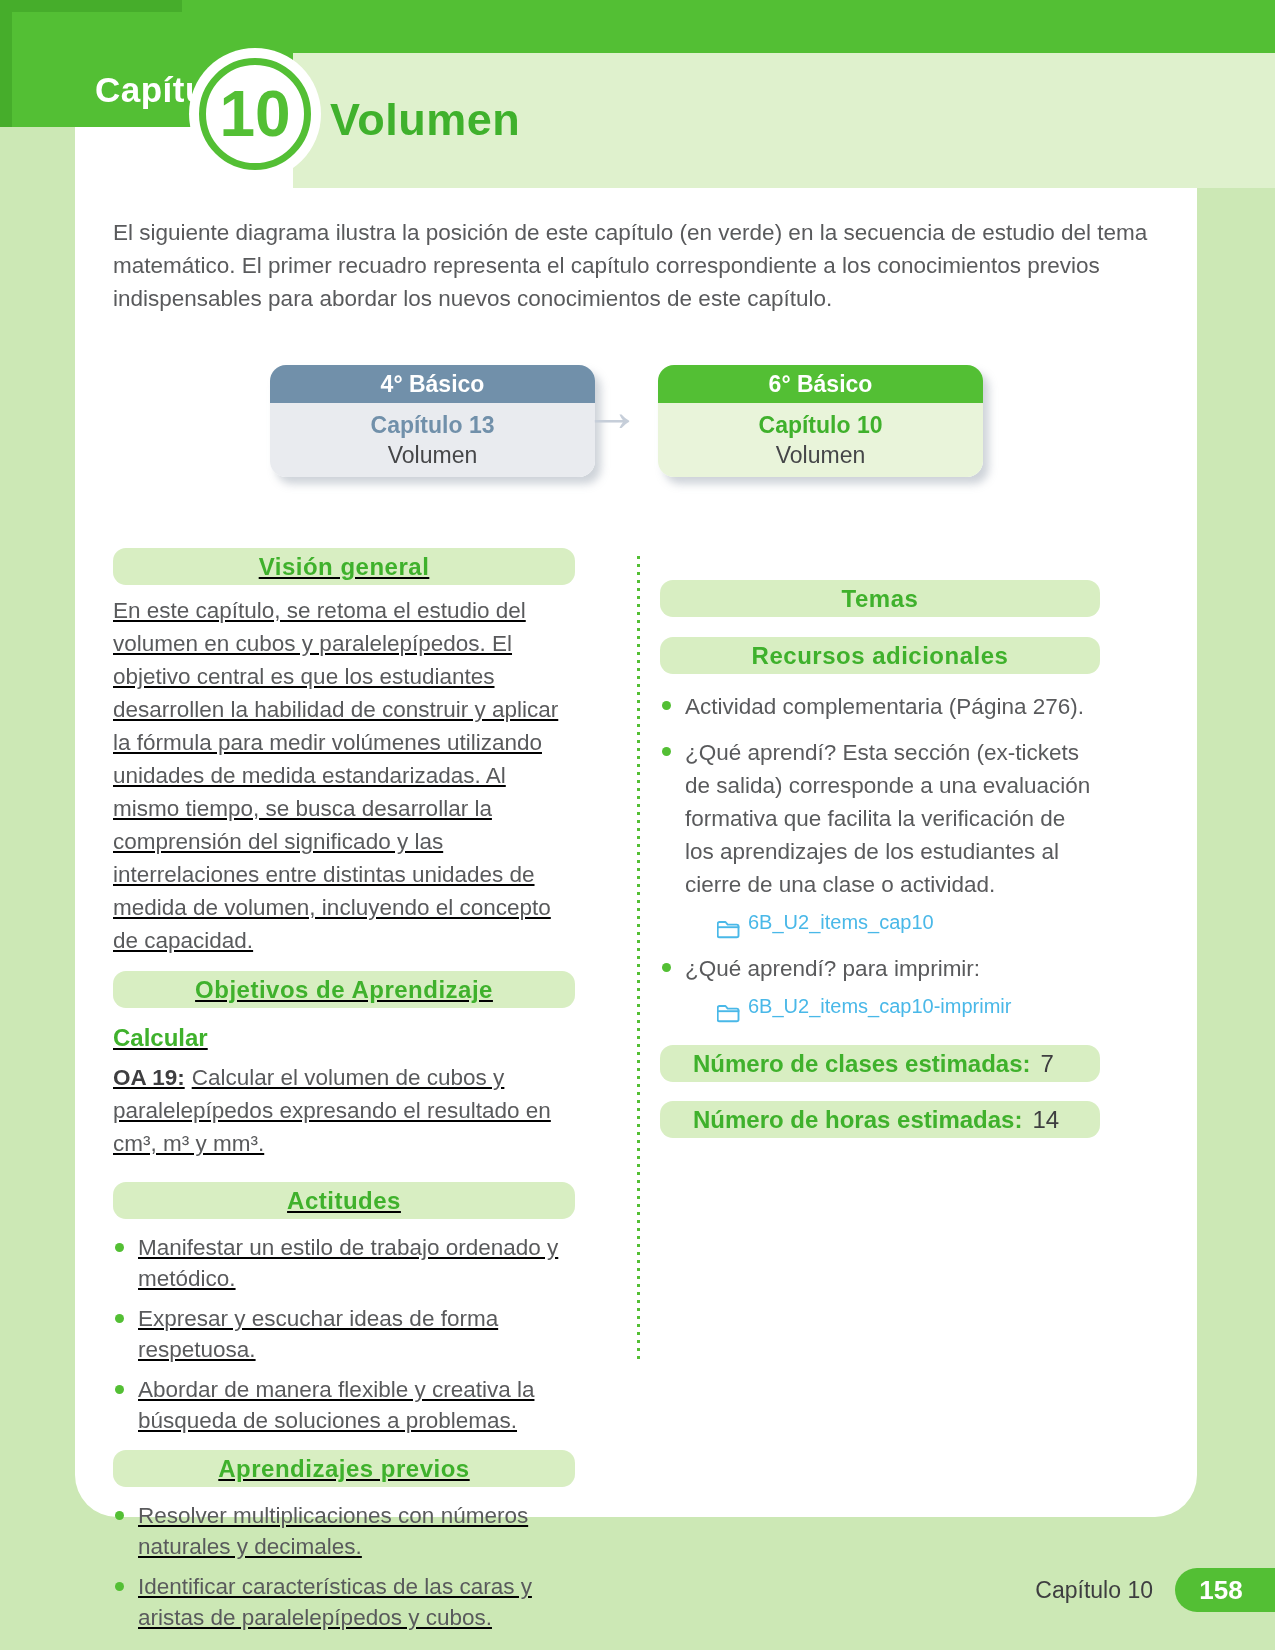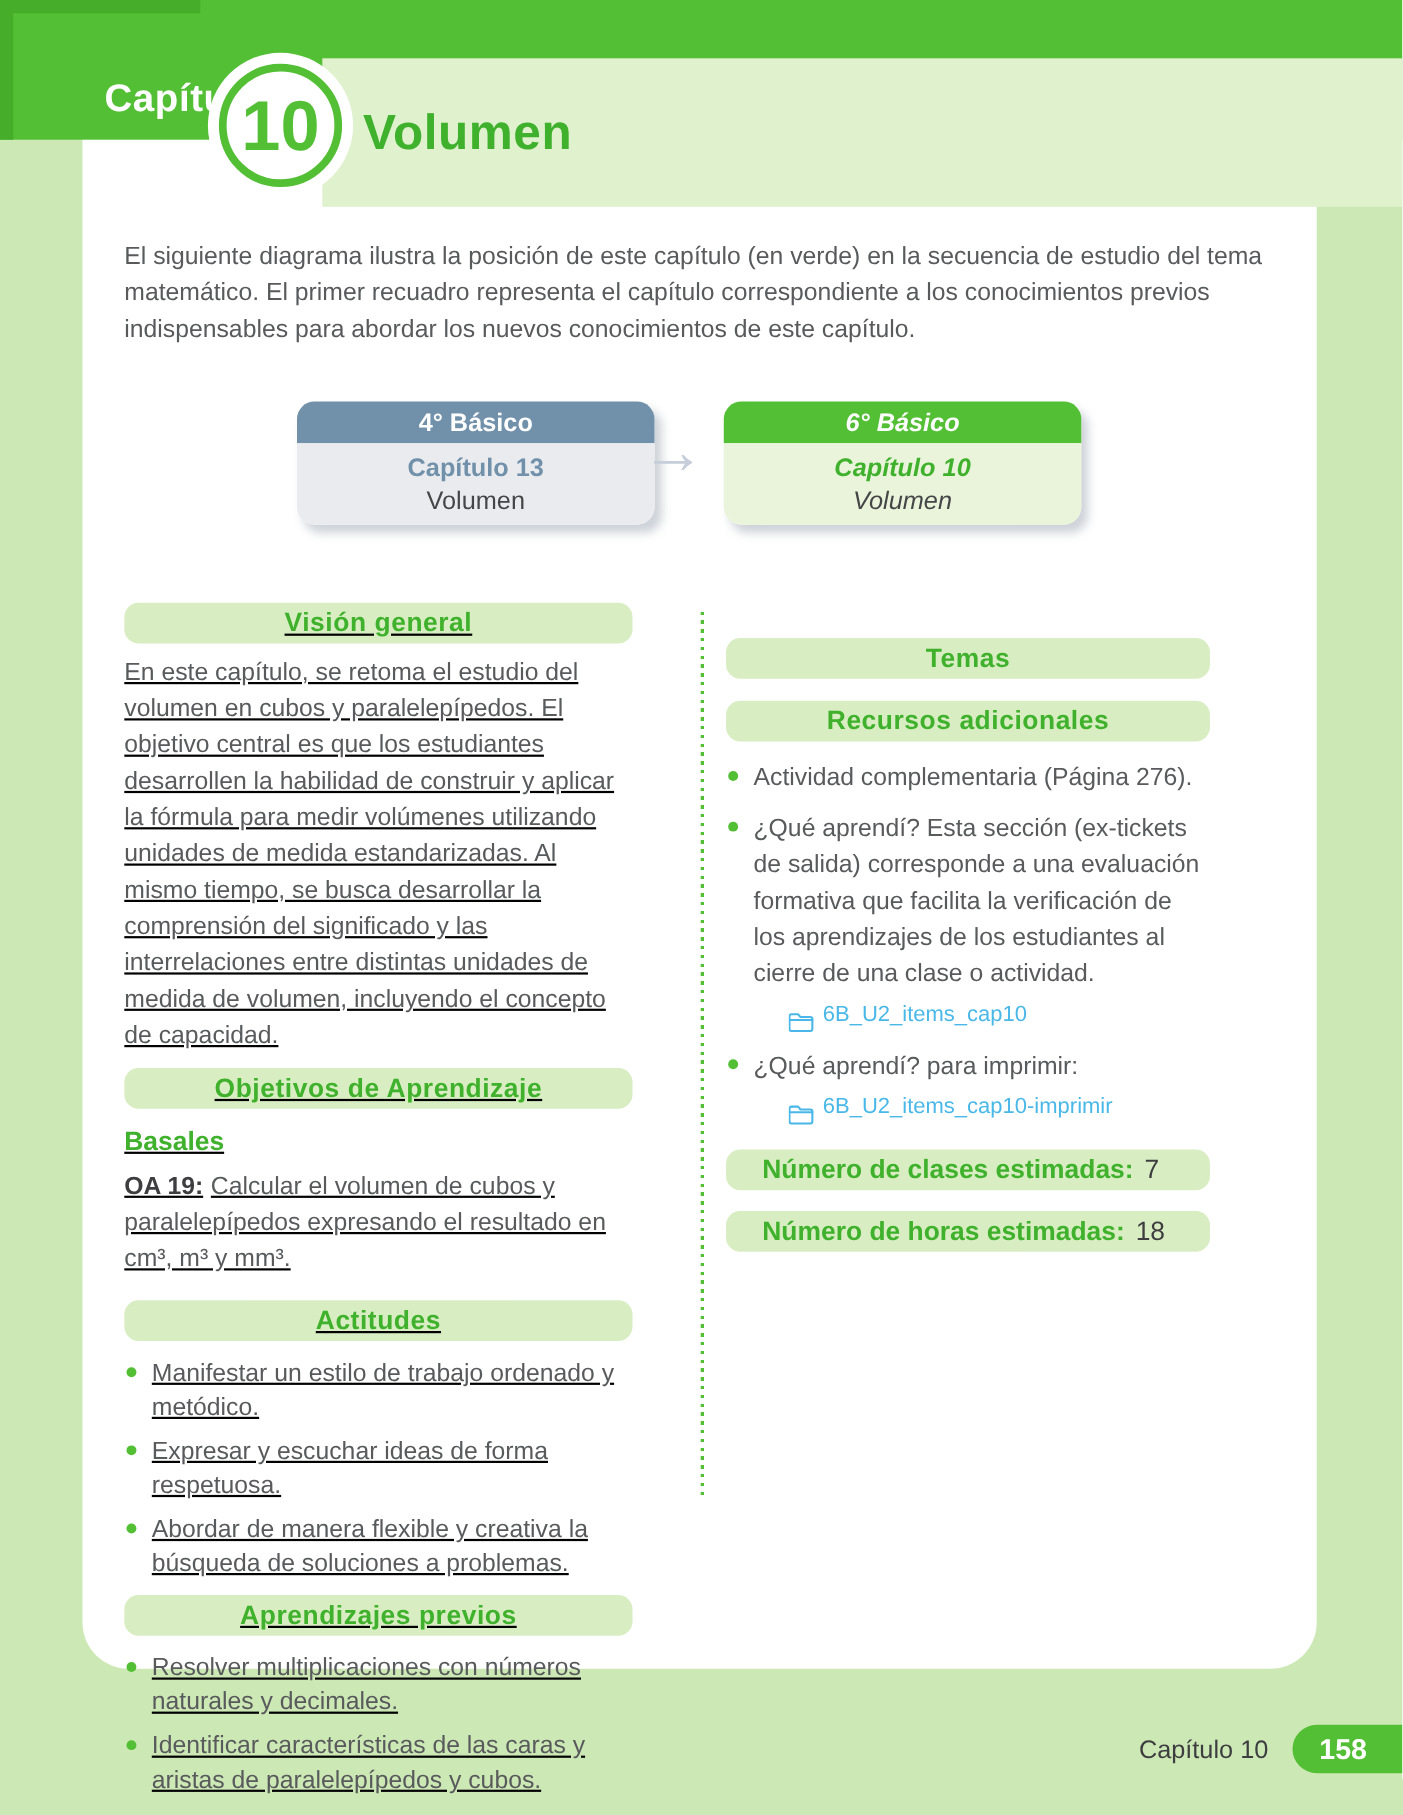--- a/index.html
+++ b/index.html
@@ -25,21 +25,21 @@
   .light-band{position:absolute;left:293px;top:53px;right:0;height:135px;background:var(--light-band);z-index:3;}
   .chapter-label{position:absolute;left:95px;top:70px;font-size:35px;font-weight:bold;color:#ffffff;z-index:5;letter-spacing:.5px;}
   .badge{position:absolute;left:189px;top:48px;width:132px;height:132px;border-radius:50%;background:#ffffff;z-index:5;}
   .badge-inner{position:absolute;left:10px;top:10px;right:10px;bottom:10px;border:7px solid var(--accent-green);border-radius:50%;background:#ffffff;display:flex;align-items:center;justify-content:center;font-size:64px;font-weight:bold;color:var(--accent-green);}
   .chapter-title{position:absolute;left:330px;top:94px;font-size:45px;font-weight:bold;color:var(--heading-green);z-index:5;letter-spacing:.5px;}
   .intro{position:absolute;left:113px;top:216px;width:1065px;font-size:22.5px;line-height:33px;color:var(--body-text);z-index:4;}
   
   .diagram{position:absolute;left:0;top:365px;width:1275px;z-index:4;}
   .flow-box{position:absolute;width:325px;height:112px;border-radius:16px;box-shadow:6px 7px 9px rgba(125,140,155,.38);}
   .flow-box.prev{left:270px;top:0;}
-  .flow-box.current{left:658px;top:0;font-style:italic;}
+  .flow-box.current{left:658px;top:0;}
   .box-header{height:38px;border-radius:16px 16px 0 0;display:flex;align-items:center;justify-content:center;font-size:23px;font-weight:bold;color:#ffffff;}
   .prev .box-header{background:var(--blue-header);}
   .current .box-header{background:var(--accent-green);}
   .box-body{height:74px;border-radius:0 0 16px 16px;display:flex;flex-direction:column;align-items:center;justify-content:center;gap:3px;}
   .prev .box-body{background:#e9ebef;}
   .current .box-body{background:#e9f4da;}
   .box-chapter{font-size:23px;font-weight:bold;}
   .prev .box-chapter{color:var(--blue-header);}
   .current .box-chapter{color:var(--heading-green);}
   .box-topic{font-size:23px;color:#454648;}
@@ -119,21 +119,21 @@
     </div>
   </div>
 
   <div class="divider"></div>
 
   <div class="col col-left">
     <div class="band">Visión general</div>
     <p class="body-text">En este capítulo, se retoma el estudio del volumen en cubos y paralelepípedos. El objetivo central es que los estudiantes desarrollen la habilidad de construir y aplicar la fórmula para medir volúmenes utilizando unidades de medida estandarizadas. Al mismo tiempo, se busca desarrollar la comprensión del significado y las interrelaciones entre distintas unidades de medida de volumen, incluyendo el concepto de capacidad.</p>
 
     <div class="band mt-band">Objetivos de Aprendizaje</div>
-    <div class="subhead">Basales</div>
+    <div class="subhead">Calcular</div>
     <p class="body-text oa"><strong>OA 19:</strong><span>Calcular el volumen de cubos y paralelepípedos expresando el resultado en cm³, m³ y mm³.</span></p>
 
     <div class="band actitudes">Actitudes</div>
     <ul>
       <li>Manifestar un estilo de trabajo ordenado y metódico.</li>
       <li>Expresar y escuchar ideas de forma respetuosa.</li>
       <li>Abordar de manera flexible y creativa la búsqueda de soluciones a problemas.</li>
     </ul>
 
     <div class="band previos">Aprendizajes previos</div>
@@ -169,21 +169,21 @@
           </svg>
           <span>6B_U2_items_cap10-imprimir</span>
         </a>
       </li>
     </ul>
 
     <div class="stat-band">
       <span class="stat-label">Número de clases estimadas:</span><span class="stat-value">7</span>
     </div>
     <div class="stat-band" style="margin-top:19px;">
-      <span class="stat-label">Número de horas estimadas:</span><span class="stat-value">18</span>
+      <span class="stat-label">Número de horas estimadas:</span><span class="stat-value">14</span>
     </div>
   </div>
 
   <div class="footer">
     <span class="footer-chapter">Capítulo 10</span>
     <div class="page-pill">158</div>
   </div>
 </div>
 
 </body></html>

